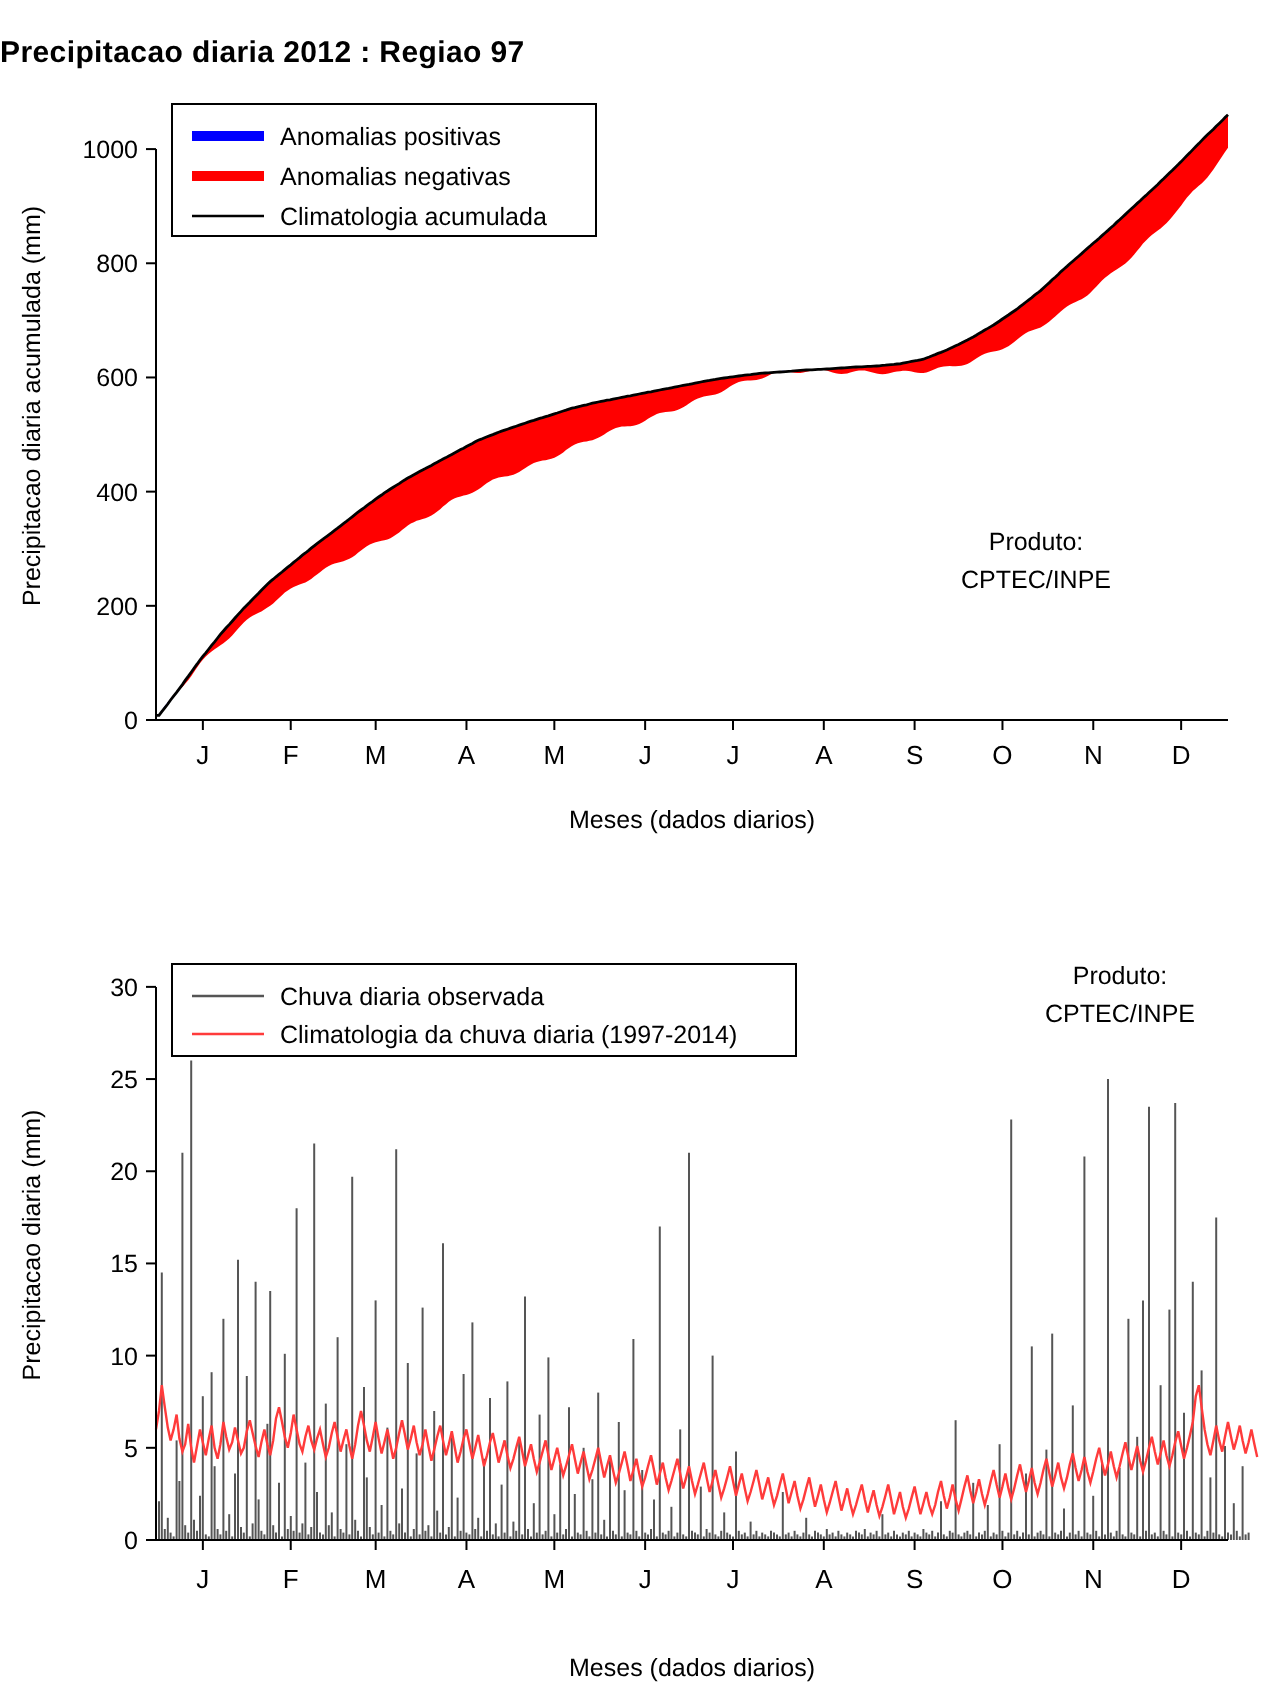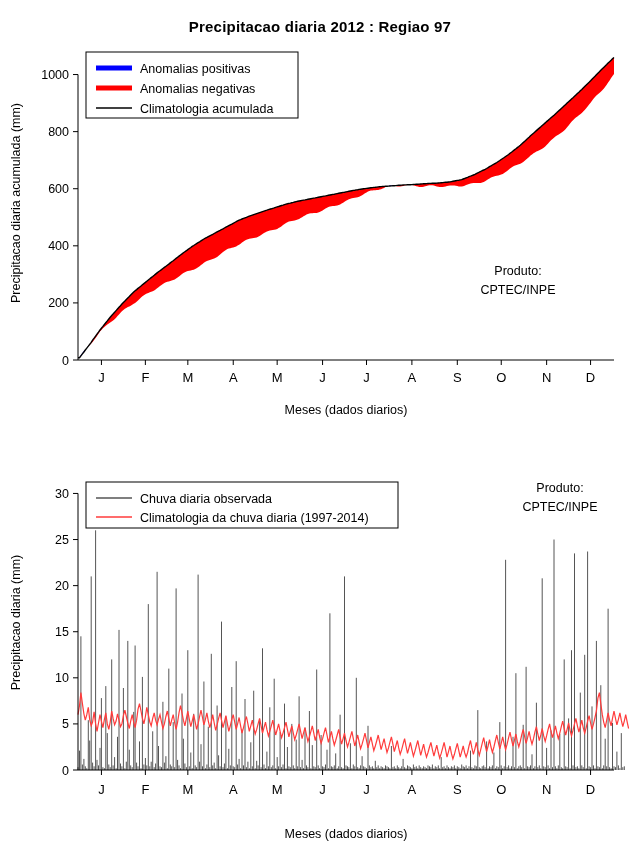--- a/index.html
+++ b/index.html
@@ -21,21 +21,20 @@
     width: 640px;
   }
   #chart-top { top: 0; height: 430px; }
   #chart-bottom { top: 430px; height: 420px; }
 
   .title {
     position: absolute;
     top: 18px;
     left: 0;
     width: 640px;
-    text-align: center;
     font-size: 15px;
     font-weight: bold;
     letter-spacing: 0.2px;
   }
 
   svg { display: block; }
 
   .axis-label {
     font-size: 12.5px;
     fill: #000;

